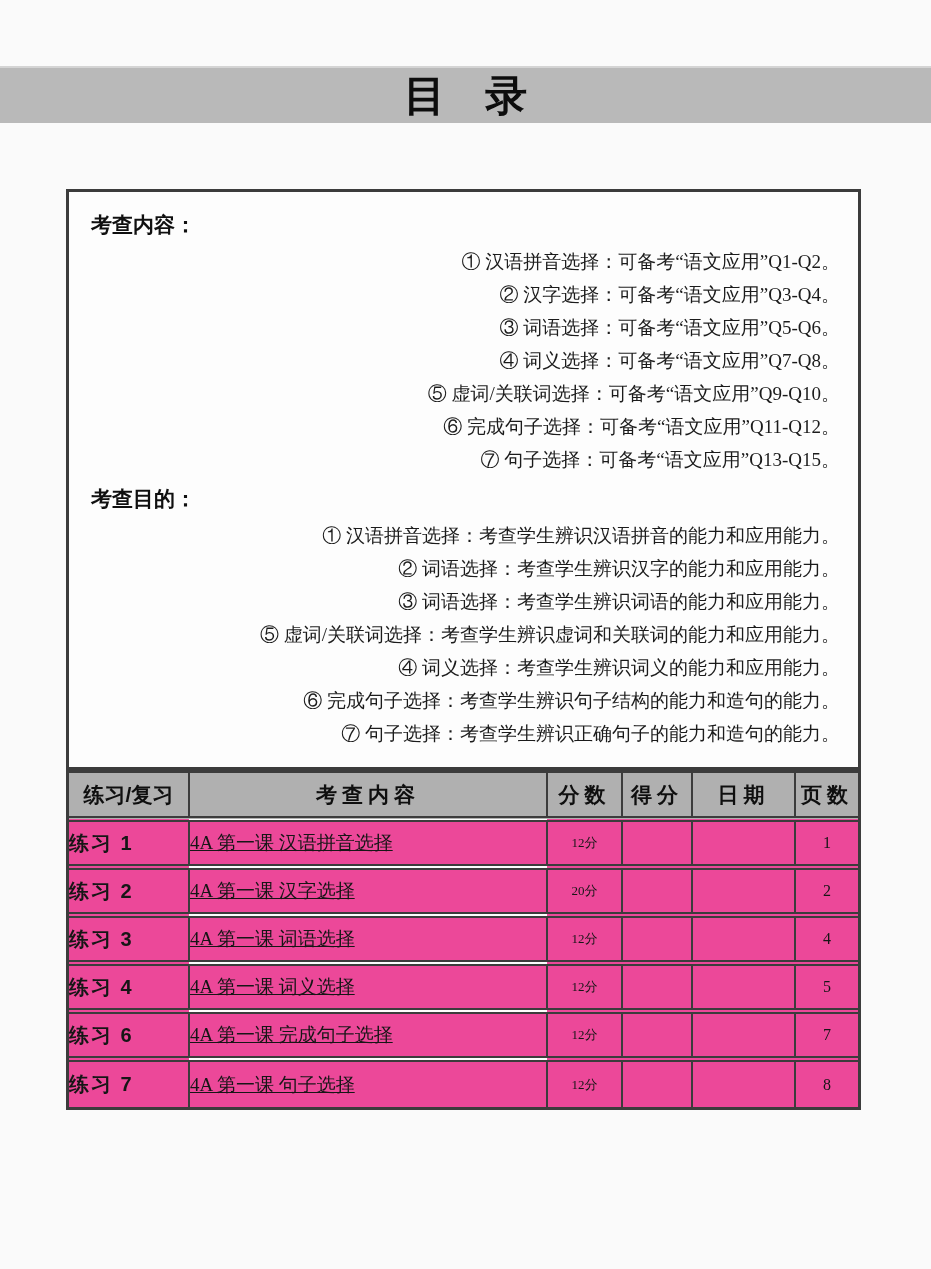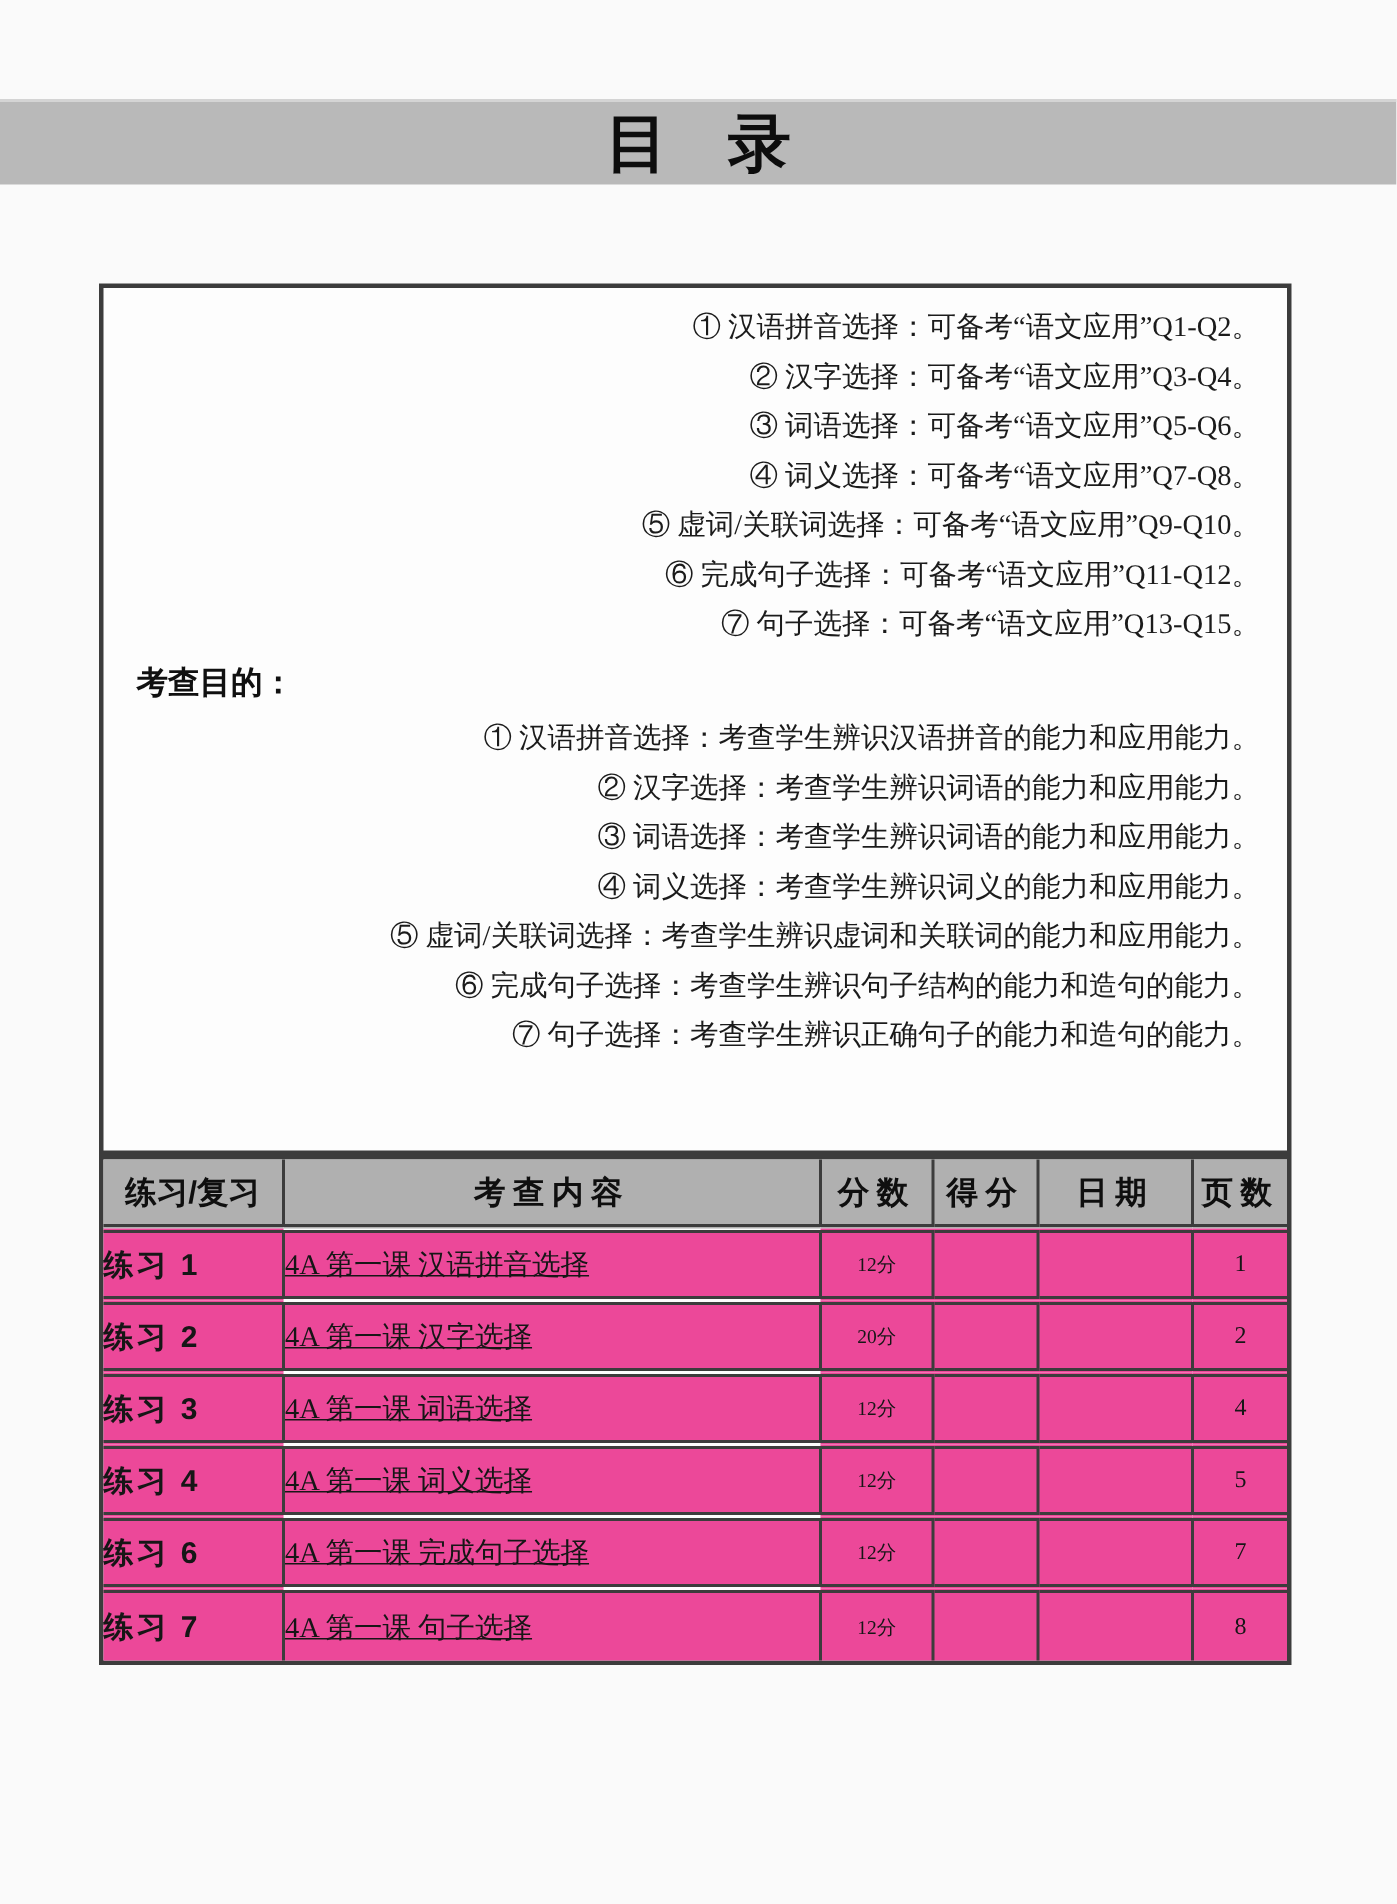--- a/index.html
+++ b/index.html
@@ -139,34 +139,35 @@
 </head>
 <body>
 
 <div class="page">
 
   <div class="title-band">
     <h1 class="page-title">目 录</h1>
   </div>
 
   <div class="intro-box">
+    <div class="section-heading">考查内容：</div>
     <div class="intro-item">① 汉语拼音选择：可备考“语文应用”Q1-Q2。</div>
     <div class="intro-item">② 汉字选择：可备考“语文应用”Q3-Q4。</div>
     <div class="intro-item">③ 词语选择：可备考“语文应用”Q5-Q6。</div>
     <div class="intro-item">④ 词义选择：可备考“语文应用”Q7-Q8。</div>
     <div class="intro-item">⑤ 虚词/关联词选择：可备考“语文应用”Q9-Q10。</div>
     <div class="intro-item">⑥ 完成句子选择：可备考“语文应用”Q11-Q12。</div>
     <div class="intro-item">⑦ 句子选择：可备考“语文应用”Q13-Q15。</div>
 
     <div class="section-heading">考查目的：</div>
     <div class="intro-item">① 汉语拼音选择：考查学生辨识汉语拼音的能力和应用能力。</div>
-    <div class="intro-item">② 汉字选择：考查学生辨识词语的能力和应用能力。</div>
+    <div class="intro-item">② 词语选择：考查学生辨识汉字的能力和应用能力。</div>
     <div class="intro-item">③ 词语选择：考查学生辨识词语的能力和应用能力。</div>
+    <div class="intro-item">⑤ 虚词/关联词选择：考查学生辨识虚词和关联词的能力和应用能力。</div>
     <div class="intro-item">④ 词义选择：考查学生辨识词义的能力和应用能力。</div>
-    <div class="intro-item">⑤ 虚词/关联词选择：考查学生辨识虚词和关联词的能力和应用能力。</div>
     <div class="intro-item">⑥ 完成句子选择：考查学生辨识句子结构的能力和造句的能力。</div>
     <div class="intro-item">⑦ 句子选择：考查学生辨识正确句子的能力和造句的能力。</div>
   </div>
 
   <div class="table-frame">
     <table class="toc">
       <colgroup>
         <col style="width:120px">
           <col style="width:358px">
           <col style="width:75px">

